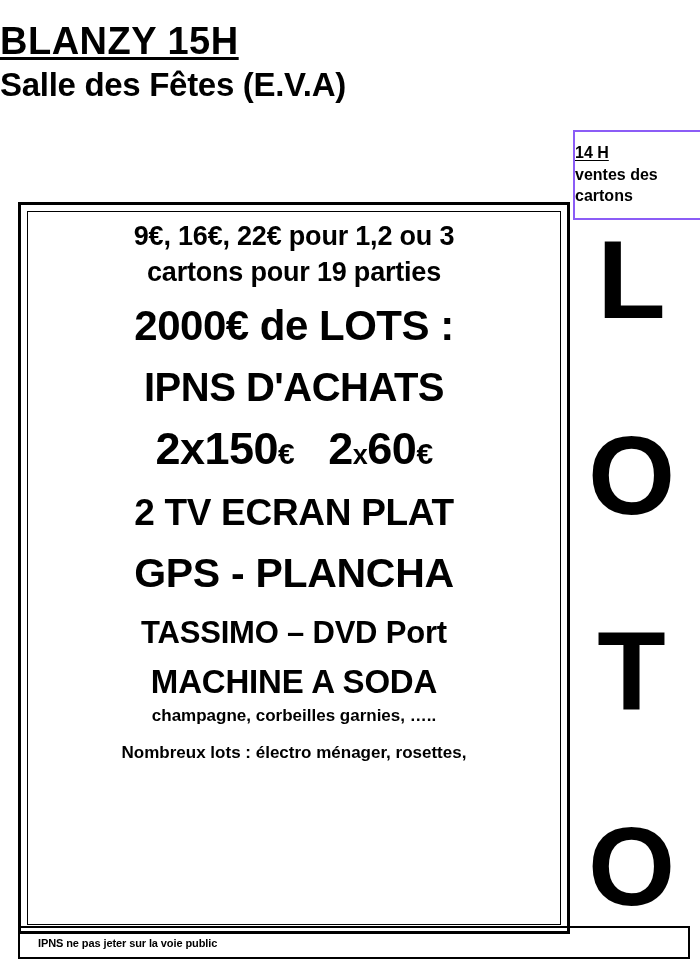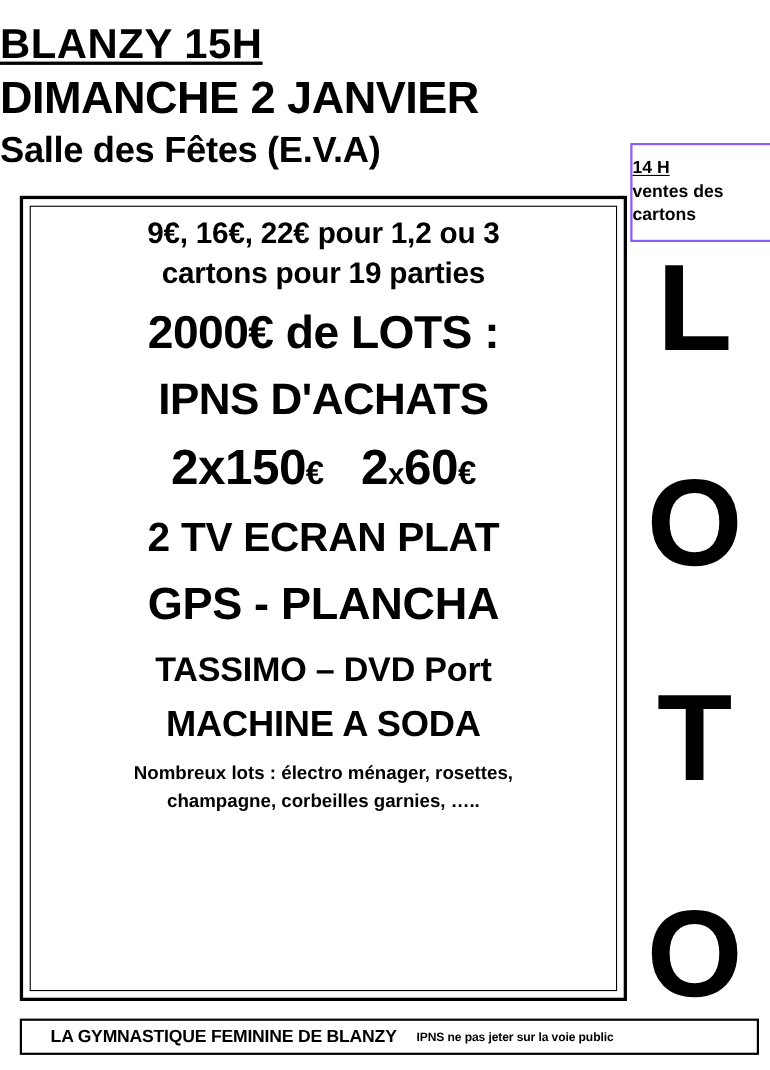--- a/index.html
+++ b/index.html
@@ -93,21 +93,21 @@
     font-size: 112px;
     font-weight: bold;
     line-height: 0.92;
     font-family: "Liberation Sans", sans-serif;
   }
 
   
   .main-box {
     position: absolute;
     left: 18px;
-    top: 178px;
+    top: 202px;
     width: 552px;
     height: 732px;
     border: 3px solid #000;
     box-sizing: border-box;
     padding: 8px 6px 0 6px;
     text-align: center;
   }
   .inner-rule {
     position: absolute;
     left: 6px;
@@ -230,21 +230,20 @@
     white-space: nowrap;
   }
 </style>
 </head>
 <body>
 
 <div class="poster">
 
   <div class="header">
     <div class="title-main">BLANZY 15H</div>
-    <div class="title-date">DIMANCHE 2 JANVIER</div>
     <div class="title-place">Salle des Fêtes (E.V.A)</div>
   </div>
 
   <div class="side-top-box">
     <div class="l1">14 H</div>
     <div class="l2">ventes des</div>
     <div class="l3">cartons</div>
   </div>
 
   <div class="loto-column">
@@ -265,23 +264,22 @@
 
       <div class="line-amounts">
         <span>2x150</span><span class="eur-small">€</span><span class="sep"></span><span>2</span><span class="small">x</span><span>60</span><span class="eur-small">€</span>
       </div>
 
       <div class="line-tv">2 TV ECRAN PLAT</div>
       <div class="line-gps">GPS - PLANCHA</div>
       <div class="line-tassimo">TASSIMO – DVD Port</div>
       <div class="line-soda">MACHINE A SODA</div>
 
+      <div class="line-nombreux" style="margin-top:0">champagne, corbeilles garnies,  …..</div>
       <div class="line-nombreux">Nombreux lots : électro ménager, rosettes,</div>
-      <div class="line-nombreux" style="margin-top:0">champagne, corbeilles garnies,  …..</div>
     </div>
   </div>
 
   <div class="footer-box">
-    <div class="footer-assoc">LA GYMNASTIQUE FEMININE DE BLANZY</div>
     <div class="footer-ipns">IPNS ne pas jeter sur la voie public</div>
   </div>
 
 </div>
 
 </body></html>

